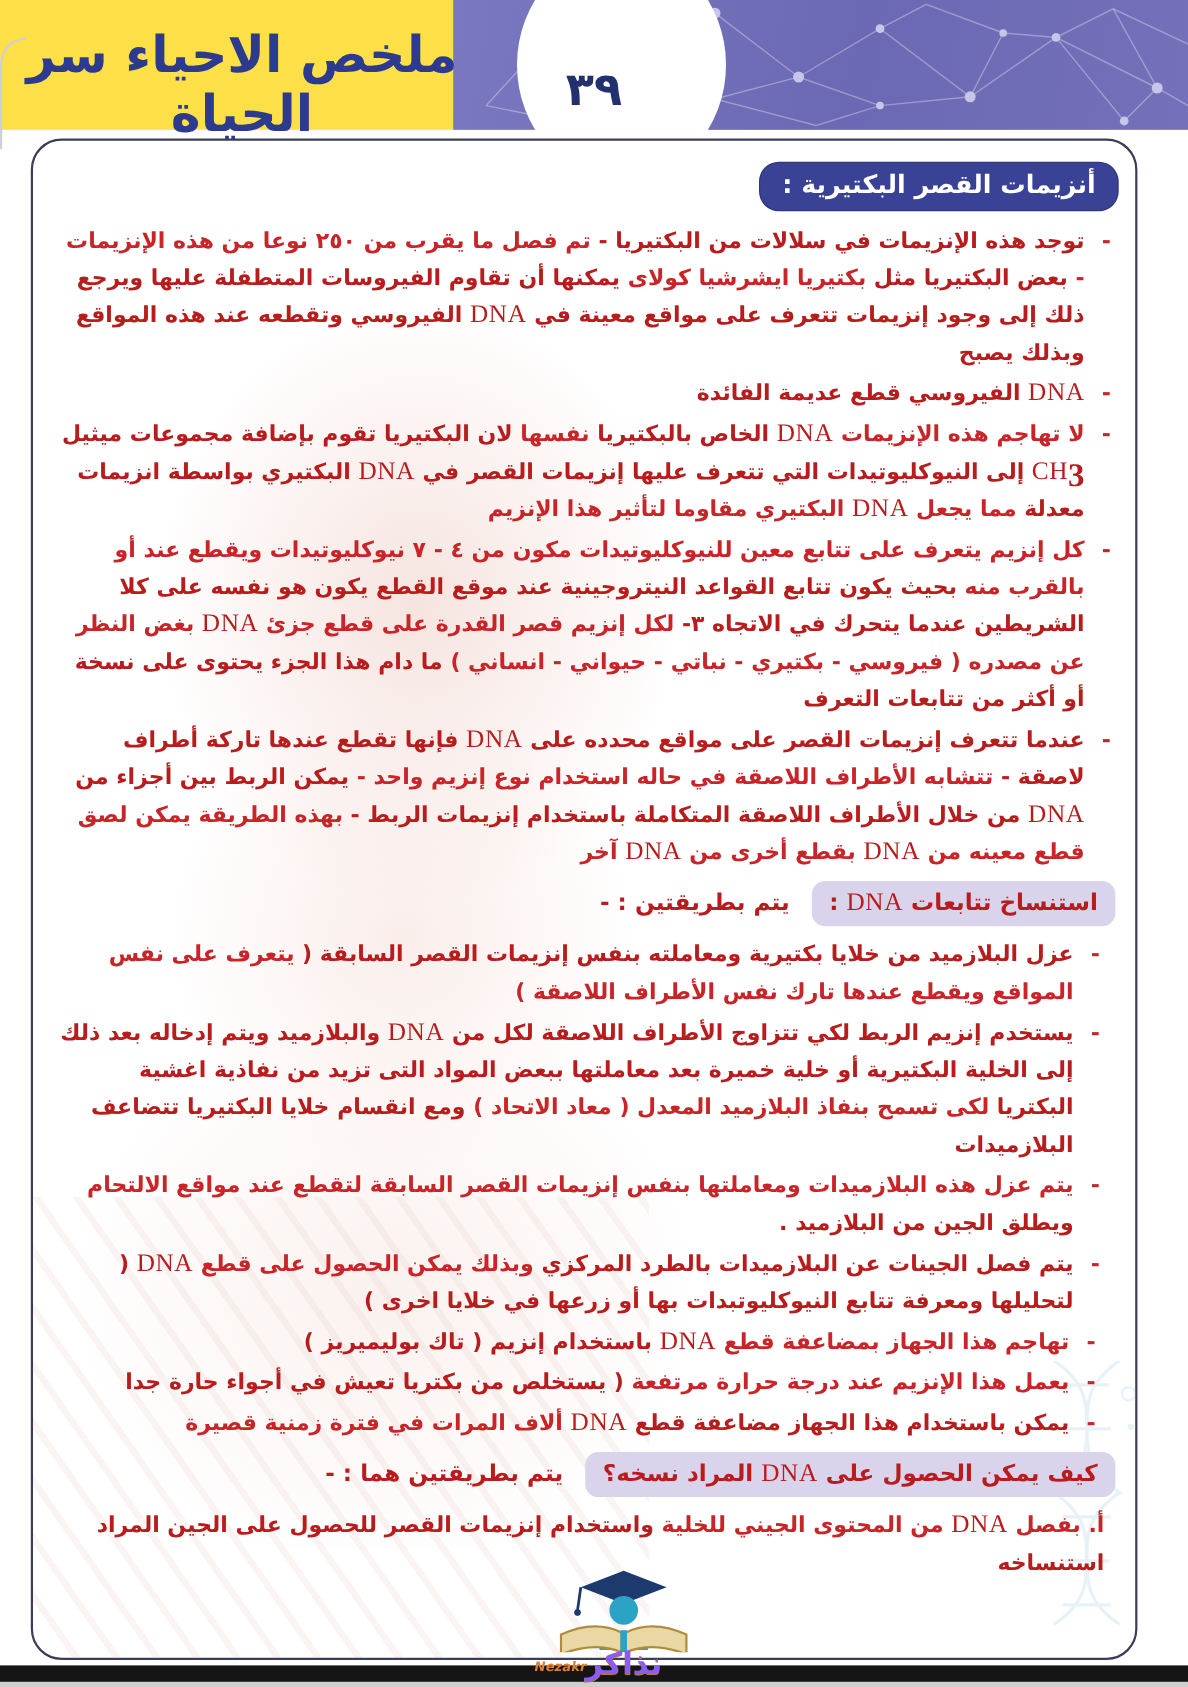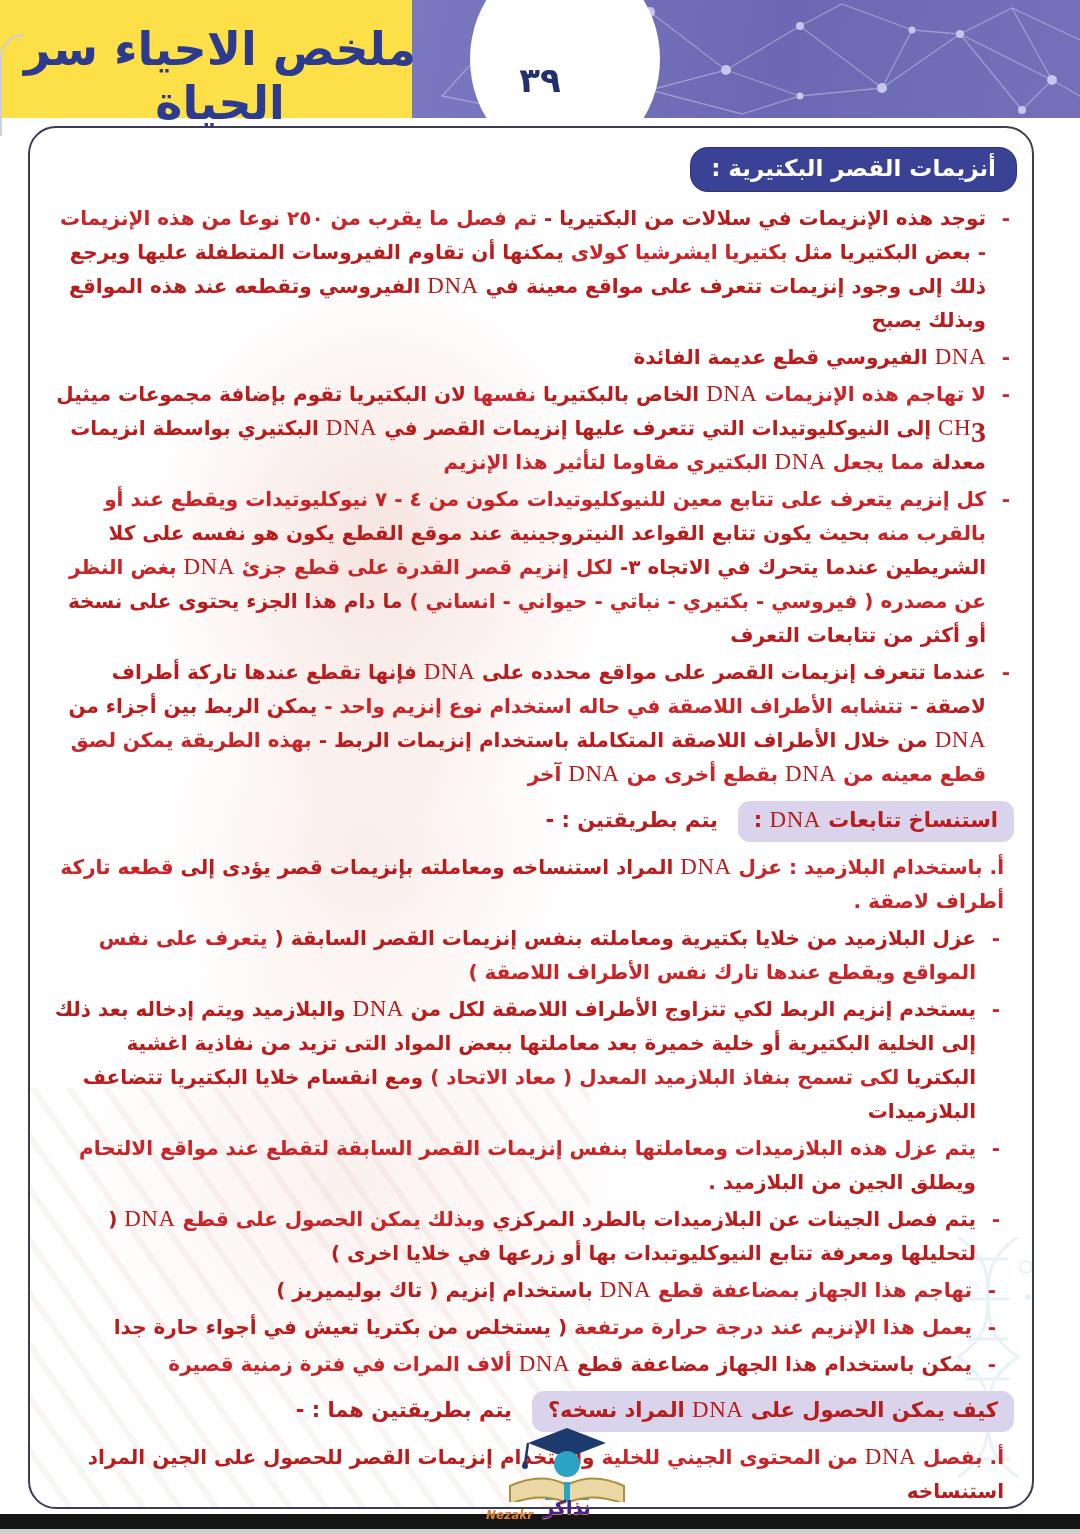--- a/index.html
+++ b/index.html
@@ -13,21 +13,21 @@
   .banner-purple{background:linear-gradient(100deg,#7a78c0 0%,#6b69b3 55%,#7471ba 100%);}
   .banner-mesh{position:absolute;left:412px;top:0;right:0;height:118px;pointer-events:none;}
   .banner-bite{position:absolute;left:470px;top:-46px;width:190px;height:210px;border-radius:50%;background:#ffffff;}
   .corner-arc{position:absolute;left:0;top:34px;width:22px;height:100px;border-left:2px solid #cfcfd8;
               border-top:2px solid #cfcfd8;border-top-left-radius:26px;}
   .banner-title{position:absolute;left:10px;top:22px;width:420px;text-align:center;
                 font-size:46px;font-weight:bold;color:#2c3a8f;letter-spacing:-1px;}
   .page-tab{position:absolute;left:508px;top:42px;width:64px;height:76px;background:#ffffff;
             border-radius:12px 12px 10px 10px;display:flex;align-items:center;justify-content:center;
             box-shadow:0 0 0 1px rgba(255,255,255,.6);}
-  .page-tab span{font-size:34px;font-weight:bold;color:#22306e;}
+  .page-tab span{font-size:42px;font-weight:bold;color:#22306e;}
 
   
   .frame{position:absolute;left:28px;top:126px;width:1002px;height:1379px;
          border:2.5px solid #3c3c58;border-radius:28px;background:transparent;overflow:hidden;}
   .photo-bg{position:absolute;left:10px;top:120px;width:740px;height:1160px;pointer-events:none;
     background:
       radial-gradient(ellipse 46% 34% at 46% 26%, rgba(238,205,196,.55), rgba(238,205,196,0) 70%),
       radial-gradient(ellipse 40% 26% at 44% 52%, rgba(243,216,208,.45), rgba(243,216,208,0) 72%),
       radial-gradient(ellipse 52% 30% at 42% 80%, rgba(246,230,225,.55), rgba(246,230,225,0) 75%);}
   .shirt-stripes{position:absolute;left:0px;top:960px;width:560px;height:420px;pointer-events:none;opacity:.35;
@@ -51,21 +51,21 @@
              padding:3px 20px 6px;font-size:23px;box-shadow:0 0 0 1px #2d3478;}
   .pill-navy .seg-navy,.pill-navy .seg-white{color:#fff;}
 
   .header-lavender{margin:10px 0 8px;padding:0 2px 0 6px;}
   .pill-lav{display:inline-block;background:#d9d3ec;border-radius:12px;padding:2px 16px 5px;font-size:21px;}
   .lav-tail{margin:0 20px 0 0;font-size:21px;}
 
   
   .logo{position:absolute;left:492px;top:1424px;width:150px;height:106px;z-index:5;}
   .logo-brand{position:absolute;left:10px;top:72px;width:130px;text-align:center;}
-  .brand-ar{font-size:19px;font-weight:bold;color:#4c1d95;text-shadow:0 1px 0 #b3831a;}
+  .brand-ar{font-size:28px;font-weight:bold;color:#8b5cf6;text-shadow:0 1px 0 #b3831a;}
   .brand-en{position:absolute;left:-16px;top:12px;font-size:12px;font-weight:bold;font-style:italic;color:#df7f2e;}
 
   
   .bar-black{position:absolute;left:0;top:1514px;width:1080px;height:15px;background:#151515;}
   .bar-gray{position:absolute;left:0;top:1529px;width:1080px;height:5px;background:#cfcfcf;}
 </style>
 </head>
 <body>
 
 <div class="page">
@@ -118,21 +118,20 @@
       <circle cx="90" cy="60" r="3" fill="#b8d7e8" opacity="0.6"></circle>
     </svg>
     <div class="blocks" id="blocks">
         <div class="blk badge-navy" dir="rtl"><span class="pill-navy"><span class="seg seg-white">أنزيمات القصر البكتيرية :</span></span></div>
         <div class="blk dash" dir="rtl"><span class="dash">-</span><span class="seg seg-navy">توجد هذه الإنزيمات في سلالات من البكتيريا - </span><span class="seg seg-red">تم فصل ما يقرب من ٢٥٠ نوعا من هذه الإنزيمات - </span><span class="seg seg-navy">بعض البكتيريا مثل </span><span class="seg seg-red">بكتيريا ايشرشيا كولاى </span><span class="seg seg-navy">يمكنها أن تقاوم الفيروسات المتطفلة عليها ويرجع ذلك إلى وجود إنزيمات تتعرف على مواقع معينة في </span><span class="seg seg-navy latin">DNA</span><span class="seg seg-navy"> الفيروسي وتقطعه عند هذه المواقع وبذلك يصبح</span></div>
         <div class="blk dash" dir="rtl"><span class="dash">-</span><span class="seg seg-navy latin">DNA</span><span class="seg seg-navy"> الفيروسي قطع عديمة الفائدة</span></div>
         <div class="blk dash" dir="rtl"><span class="dash">-</span><span class="seg seg-red">لا تهاجم هذه الإنزيمات </span><span class="seg seg-navy latin">DNA</span><span class="seg seg-navy"> الخاص بالبكتيريا </span><span class="seg seg-red">نفسها </span><span class="seg seg-navy">لان البكتيريا تقوم بإضافة مجموعات ميثيل </span><span class="seg seg-navy latin">CH</span><span class="seg seg-navy big3">3</span><span class="seg seg-navy"> إلى النيوكليوتيدات التي تتعرف عليها إنزيمات القصر في </span><span class="seg seg-navy latin">DNA</span><span class="seg seg-navy"> البكتيري بواسطة انزيمات معدلة </span><span class="seg seg-red">مما يجعل </span><span class="seg seg-navy latin">DNA</span><span class="seg seg-red"> البكتيري مقاوما لتأثير هذا الإنزيم</span></div>
         <div class="blk dash" dir="rtl"><span class="dash">-</span><span class="seg seg-red">كل إنزيم يتعرف على تتابع معين للنيوكليوتيدات مكون من ٤ - ٧ نيوكليوتيدات ويقطع عند أو بالقرب منه </span><span class="seg seg-navy">بحيث يكون تتابع القواعد النيتروجينية عند موقع القطع يكون هو نفسه على كلا الشريطين عندما يتحرك في الاتجاه ٣- </span><span class="seg seg-red">لكل إنزيم قصر القدرة على قطع جزئ </span><span class="seg seg-navy latin">DNA</span><span class="seg seg-red"> بغض النظر عن مصدره ( فيروسي - بكتيري - نباتي - حيواني - انساني )  </span><span class="seg seg-navy">ما دام هذا الجزء يحتوى على نسخة أو أكثر من تتابعات التعرف</span></div>
         <div class="blk dash" dir="rtl"><span class="dash">-</span><span class="seg seg-navy">عندما تتعرف إنزيمات القصر على مواقع محدده على </span><span class="seg seg-navy latin">DNA</span><span class="seg seg-navy"> فإنها تقطع عندها تاركة أطراف لاصقة - </span><span class="seg seg-red">تتشابه الأطراف اللاصقة في حاله استخدام نوع إنزيم واحد - </span><span class="seg seg-navy">يمكن الربط بين أجزاء من </span><span class="seg seg-navy latin">DNA</span><span class="seg seg-navy"> من خلال الأطراف اللاصقة المتكاملة باستخدام إنزيمات الربط - </span><span class="seg seg-red">بهذه الطريقة يمكن لصق قطع معينه من </span><span class="seg seg-navy latin">DNA</span><span class="seg seg-red"> بقطع أخرى من </span><span class="seg seg-navy latin">DNA</span><span class="seg seg-red"> آخر</span></div>
         <div class="blk header-lavender" dir="rtl"><span class="pill-lav"><span class="seg seg-navy">استنساخ تتابعات </span><span class="seg seg-navy latin">DNA</span><span class="seg seg-navy"> :</span></span><span class="lav-tail"><span class="seg seg-navy">يتم بطريقتين : -</span></span></div>
-        <div class="blk item" dir="rtl" style="padding-right: 12px;"><span class="seg seg-red">أ. باستخدام البلازميد : عزل </span><span class="seg seg-navy latin">DNA</span><span class="seg seg-navy"> المراد استنساخه ومعاملته بإنزيمات قصر يؤدى إلى </span><span class="seg seg-red">قطعه تاركة أطراف لاصقة .</span></div>
         <div class="blk dash" dir="rtl" style="padding-right: 40px;"><span class="dash" style="right: 16px;">-</span><span class="seg seg-navy">عزل البلازميد من خلايا بكتيرية ومعاملته بنفس إنزيمات القصر السابقة ( </span><span class="seg seg-red">يتعرف على نفس المواقع ويقطع عندها تارك نفس الأطراف اللاصقة )</span></div>
         <div class="blk dash" dir="rtl" style="padding-right: 40px;"><span class="dash" style="right: 16px;">-</span><span class="seg seg-navy">يستخدم إنزيم الربط لكي تتزاوج الأطراف اللاصقة لكل من </span><span class="seg seg-navy latin">DNA</span><span class="seg seg-navy"> والبلازميد ويتم إدخاله بعد ذلك إلى الخلية البكتيرية أو خلية خميرة بعد معاملتها ببعض المواد التى تزيد من نفاذية اغشية البكتريا </span><span class="seg seg-red">لكى تسمح بنفاذ البلازميد المعدل ( معاد الاتحاد ) </span><span class="seg seg-navy">ومع انقسام خلايا البكتيريا تتضاعف البلازميدات</span></div>
         <div class="blk dash" dir="rtl" style="padding-right: 40px;"><span class="dash" style="right: 16px;">-</span><span class="seg seg-red">يتم عزل هذه البلازميدات ومعاملتها بنفس إنزيمات القصر السابقة لتقطع عند مواقع الالتحام </span><span class="seg seg-navy">ويطلق الجين من البلازميد .</span></div>
         <div class="blk dash" dir="rtl" style="padding-right: 40px;"><span class="dash" style="right: 16px;">-</span><span class="seg seg-navy">يتم فصل الجينات عن البلازميدات بالطرد المركزي </span><span class="seg seg-red">وبذلك يمكن الحصول على قطع </span><span class="seg seg-navy latin">DNA</span><span class="seg seg-navy"> ( لتحليلها ومعرفة تتابع النيوكليوتبدات بها أو زرعها في خلايا اخرى )</span></div>
         <div class="blk dash" dir="rtl" style="padding-right: 44px;"><span class="dash" style="right: 20px;">-</span><span class="seg seg-red">تهاجم هذا الجهاز بمضاعفة قطع </span><span class="seg seg-navy latin">DNA</span><span class="seg seg-navy"> باستخدام إنزيم ( تاك بوليميريز )</span></div>
         <div class="blk dash" dir="rtl" style="padding-right: 44px;"><span class="dash" style="right: 20px;">-</span><span class="seg seg-red">يعمل هذا الإنزيم عند درجة حرارة مرتفعة </span><span class="seg seg-navy">( يستخلص من بكتريا تعيش في أجواء حارة جدا</span></div>
         <div class="blk dash" dir="rtl" style="padding-right: 44px;"><span class="dash" style="right: 20px;">-</span><span class="seg seg-navy">يمكن باستخدام هذا الجهاز مضاعفة قطع </span><span class="seg seg-navy latin">DNA</span><span class="seg seg-red"> ألاف المرات في فترة زمنية قصيرة</span></div>
         <div class="blk header-lavender" dir="rtl"><span class="pill-lav"><span class="seg seg-navy">كيف يمكن الحصول على </span><span class="seg seg-navy latin">DNA</span><span class="seg seg-navy"> المراد نسخه؟</span></span><span class="lav-tail"><span class="seg seg-navy">يتم بطريقتين هما : -</span></span></div>
         <div class="blk item" dir="rtl" style="padding-right: 12px;"><span class="seg seg-red">أ. بفصل </span><span class="seg seg-navy latin">DNA</span><span class="seg seg-red"> من المحتوى الجيني للخلية </span><span class="seg seg-navy">واستخدام إنزيمات القصر للحصول على الجين المراد استنساخه</span></div>
       </div>

